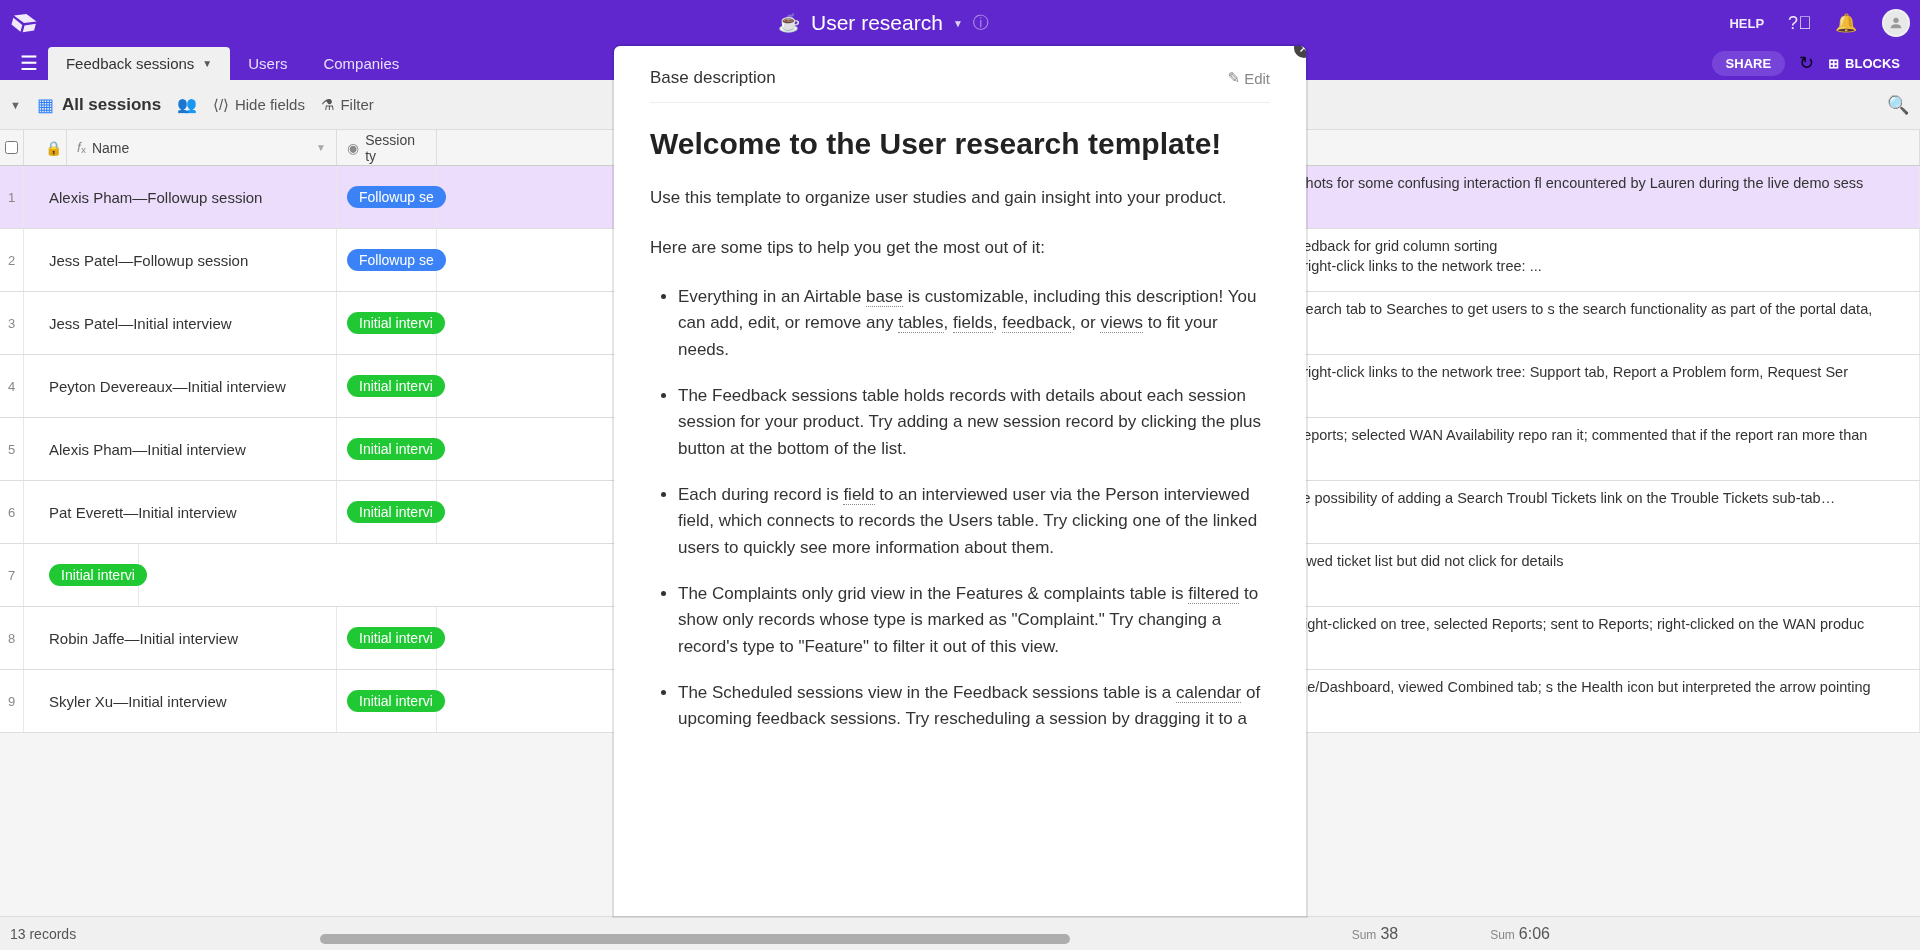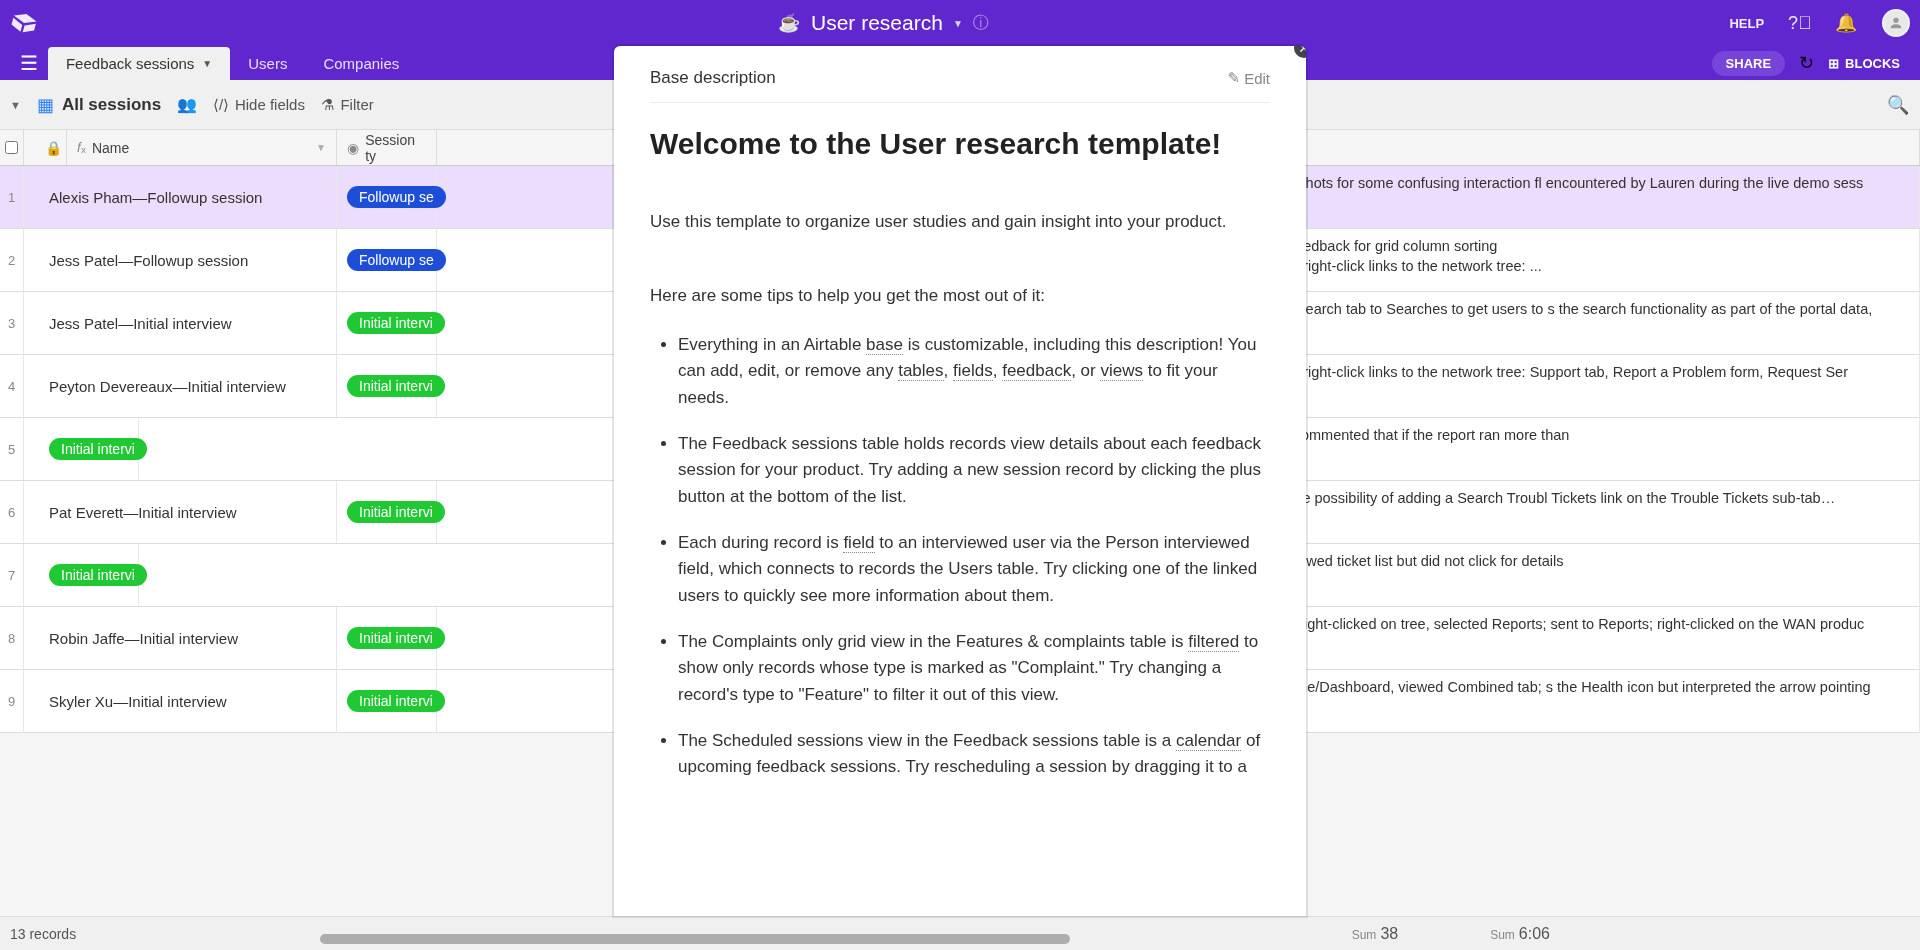--- a/index.html
+++ b/index.html
@@ -50,38 +50,38 @@
     .data-row.sel { background: #ecddfd; }
     .cell { border-right: 1px solid #e8e8e8; display: flex; align-items: center; padding: 0 10px; font-size: 15px; color: #333; overflow: hidden; }
     .cell.num { width: 24px; justify-content: center; padding: 0; color: #888; font-size: 13px; }
     .color-bar { width: 15px; padding: 0; border-right: none; }
     .color-bar span { width: 5px; height: 48px; border-radius: 3px; margin-left: 5px; }
     .bar-blue { background: #2d7ff9; }
     .bar-green { background: #20c933; }
     .cell.name { width: 298px; }
     .cell.type { width: 100px; overflow: visible; }
     .pill { padding: 3px 12px; border-radius: 12px; color: white; font-size: 14px; white-space: nowrap; }
-    .pill-blue { background: #1d4ed8; }
+    .pill-blue { background: #3b82f6; }
     .pill-green { background: #20c933; }
     .cell.dur { width: 90px; justify-content: flex-end; }
     .cell.notes { flex: 1; font-size: 14.5px; line-height: 1.35; align-items: flex-start; padding-top: 8px; }
     .cell.spacer { width: 688px; border-right: none; }
     
     .footer { position: fixed; bottom: 0; left: 0; right: 0; height: 34px; background: #f0f0f0; border-top: 1px solid #ddd; display: flex; align-items: center; padding: 0 10px; font-size: 14px; color: #555; }
     .footer-right { margin-left: auto; display: flex; gap: 92px; padding-right: 360px; }
     .sum-label { font-size: 12px; color: #888; margin-right: 4px; }
     
     .modal-overlay { position: fixed; top: 46px; left: 0; right: 0; bottom: 0; display: flex; justify-content: center; pointer-events: none; }
     .modal { width: 692px; background: white; border-radius: 6px 6px 0 0; box-shadow: 0 0 0 2px rgba(0,0,0,0.1); padding: 22px 36px; pointer-events: auto; position: relative; overflow-y: auto; max-height: calc(100vh - 80px); }
     .modal-close { position: absolute; top: -8px; right: -8px; width: 20px; height: 20px; background: #444; color: white; border-radius: 50%; display: flex; align-items: center; justify-content: center; font-size: 14px; cursor: pointer; }
     .modal-header { display: flex; justify-content: space-between; align-items: center; padding-bottom: 14px; border-bottom: 1px solid #eee; margin-bottom: 24px; }
     .modal-title { font-size: 17px; font-weight: 500; color: #333; }
     .edit-btn { color: #888; font-size: 15px; display: flex; gap: 4px; align-items: center; }
     .modal h1 { font-size: 30px; font-weight: 600; color: #222; margin-bottom: 24px; }
-    .modal p { font-size: 17px; color: #333; line-height: 1.5; margin-bottom: 24px; margin-top: 48px; }
+    .modal p { font-size: 17px; color: #333; line-height: 1.5; margin-bottom: 24px; }
     .modal ul { list-style: disc; padding-left: 28px; }
     .modal li { font-size: 17px; color: #333; line-height: 1.55; margin-bottom: 20px; }
     .modal .ul-term { border-bottom: 1.5px dotted #888; }
     
     .scroll-track { position: fixed; bottom: 4px; left: 0; right: 0; height: 12px; }
     .scroll-thumb { position: absolute; left: 320px; width: 750px; height: 10px; background: rgba(0,0,0,0.28); border-radius: 5px; }
   </style>
 </head>
 <body>
 
@@ -219,20 +219,21 @@
     <div class="cell type">
         <span class="pill pill-green">Initial intervi</span>
       </div>
     <div class="cell spacer"></div>
     <div class="cell dur">0:50</div>
     <div class="cell notes">– Add more right-click links to the network tree: Support tab, Report a Problem form, Request Ser</div>
     </div>
     <div class="data-row">
     <div class="cell num">5</div>
     <div class="color-bar"><span class="bar-green"></span></div>
+    <div class="cell name">Alexis Pham—Initial interview</div>
     <div class="cell type">
         <span class="pill pill-green">Initial intervi</span>
       </div>
     <div class="cell spacer"></div>
     <div class="cell dur">0:30</div>
     <div class="cell notes">Clicked to Reports; selected WAN Availability repo ran it; commented that if the report ran more than</div>
     </div>
     <div class="data-row">
     <div class="cell num">6</div>
     <div class="color-bar"><span class="bar-green"></span></div>
@@ -298,19 +299,19 @@
       <span class="edit-btn">
           <span>✎</span>
           <span>Edit</span>
         </span>
     </div>
     <h1>Welcome to the User research template!</h1>
     <p>Use this template to organize user studies and gain insight into your product.</p>
     <p>Here are some tips to help you get the most out of it:</p>
     <ul>
       <li><span>Everything in an Airtable </span><span class="ul-term">base</span><span> is customizable, including this description! You can add, edit, or remove any </span><span class="ul-term">tables</span><span>, </span><span class="ul-term">fields</span><span>, </span><span class="ul-term">feedback</span><span>, or </span><span class="ul-term">views</span><span> to fit your needs.</span></li>
-      <li>The Feedback sessions table holds records view details about each feedback session for your product. Try adding a new session record by clicking the plus button at the bottom of the list.</li>
+      <li>The Feedback sessions table holds records with details about each session session for your product. Try adding a new session record by clicking the plus button at the bottom of the list.</li>
       <li><span>Each during record is </span><span class="ul-term">field</span><span> to an interviewed user via the Person interviewed field, which connects to records the Users table. Try clicking one of the linked users to quickly see more information about them.</span></li>
       <li><span>The Complaints only grid view in the Features &amp; complaints table is </span><span class="ul-term">filtered</span><span> to show only records whose type is marked as "Complaint." Try changing a record's type to "Feature" to filter it out of this view.</span></li>
       <li><span>The Scheduled sessions view in the Feedback sessions table is a </span><span class="ul-term">calendar</span><span> of upcoming feedback sessions. Try rescheduling a session by dragging it to a</span></li>
     </ul>
   </div>
 </div>
 
 </body></html>

